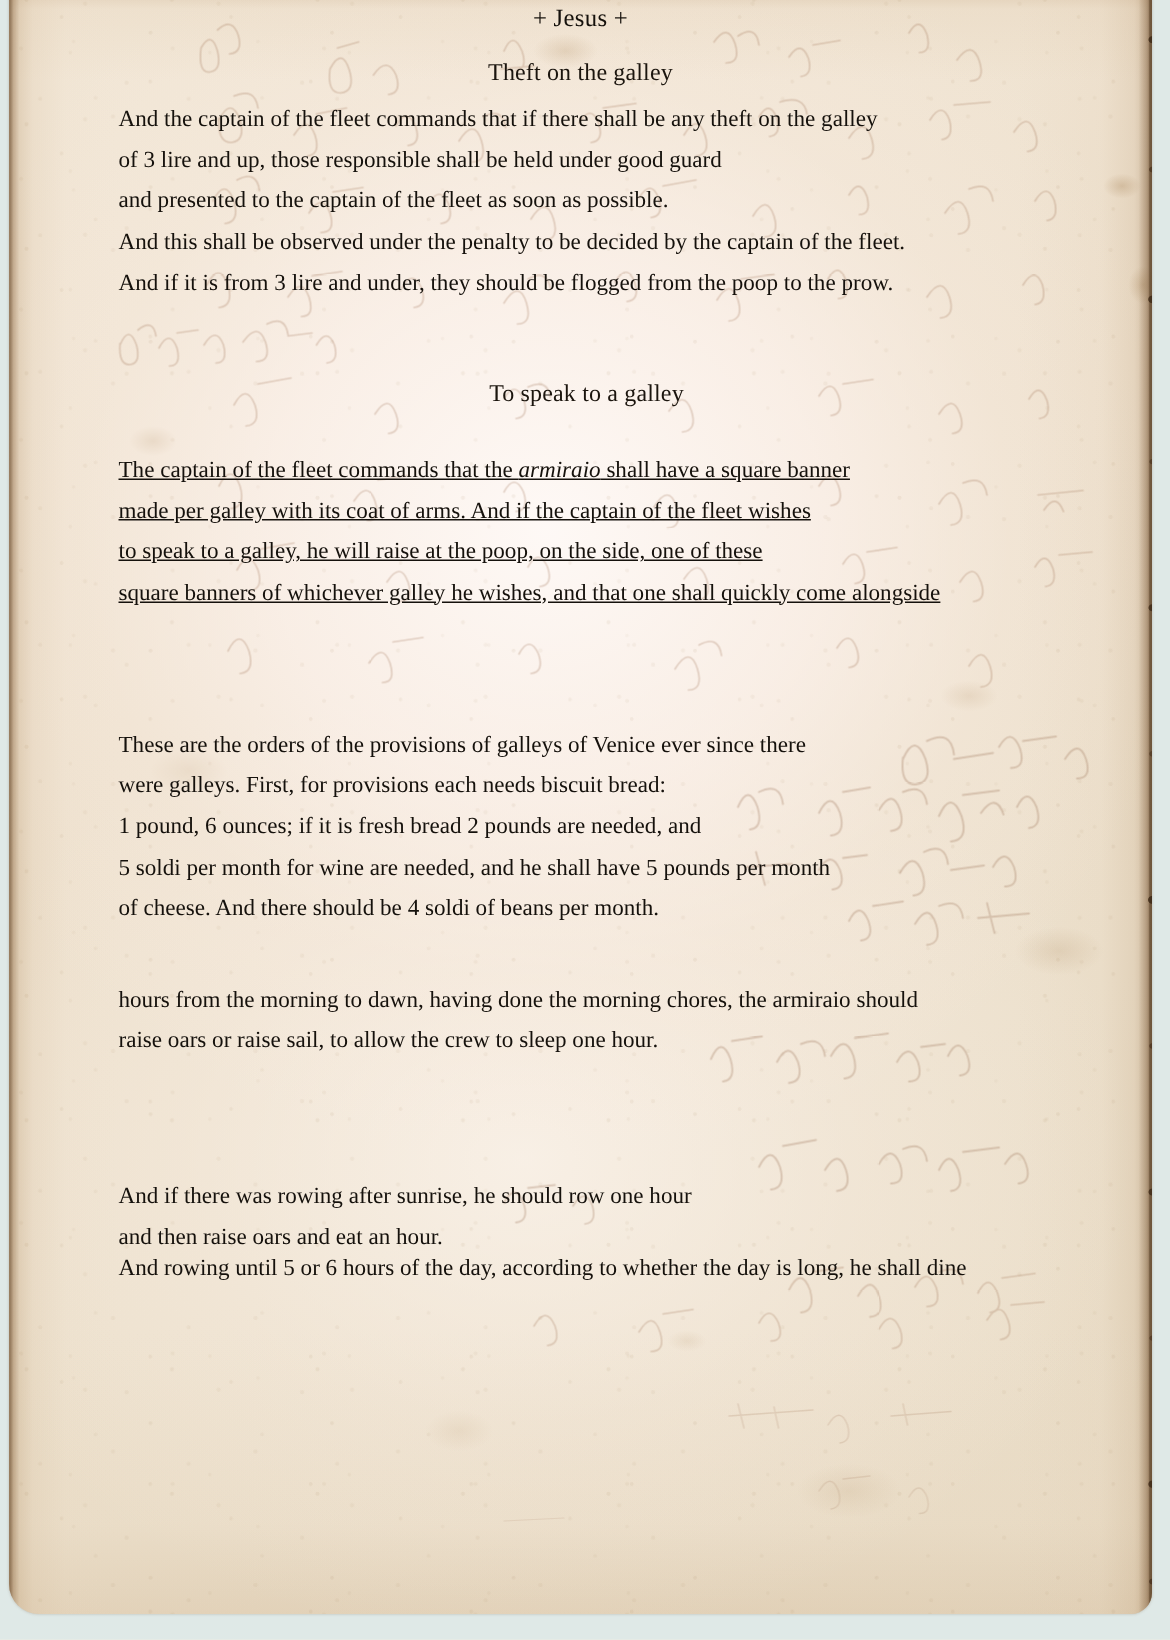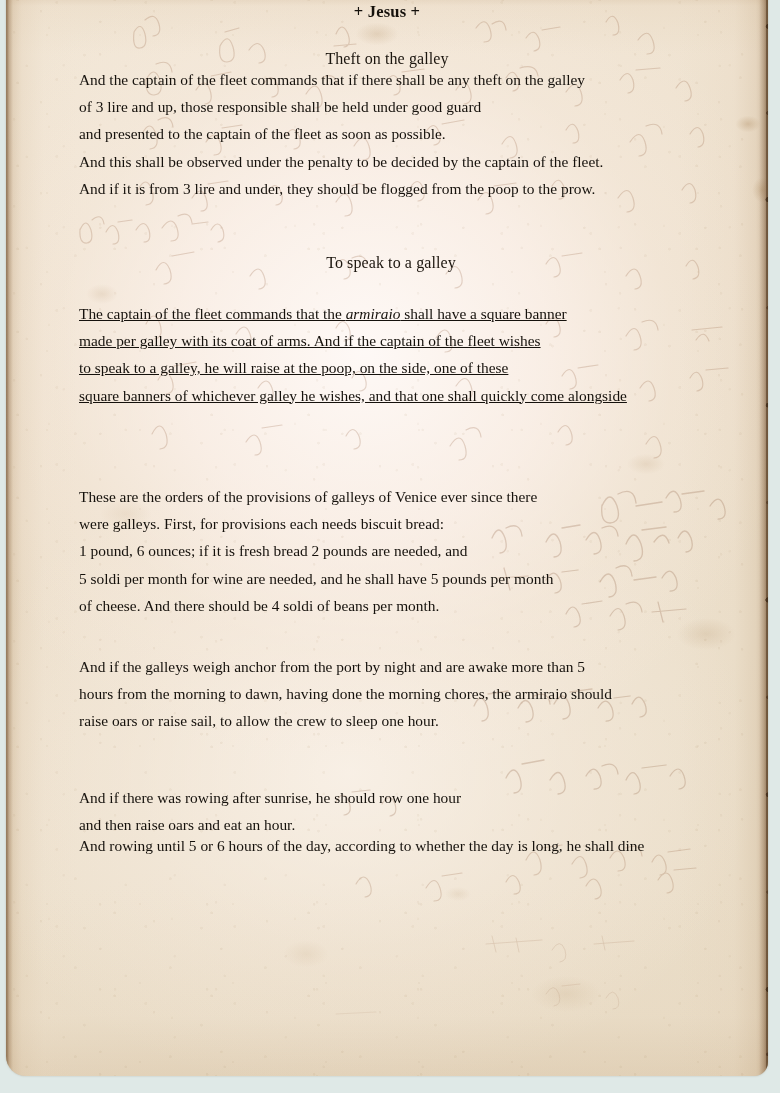--- a/index.html
+++ b/index.html
@@ -166,21 +166,21 @@
     position: absolute;
     inset: 0;
     padding: 0;
   }
 
   .doc-title {
     position: absolute;
     left: 0; right: 0;
     top: 8px;
     text-align: center;
-    font-weight: bold;
+    font-weight: normal;
     font-size: 16.5px;
     color: #15110c;
     letter-spacing: 0.2px;
   }
 
   .section-heading {
     position: absolute;
     left: 0; right: 0;
     text-align: center;
     font-size: 16px;
@@ -196,21 +196,21 @@
     font-size: 15.4px;
   }
   .para .ln {
     display: block;
     line-height: 27.2px;
     white-space: nowrap;
   }
   .para em { font-style: italic; }
 
   
-  #heading-theft      { top: 56px; }
+  #heading-theft      { top: 46px; }
   #para-theft         { top: 72px; }
   #heading-speak      { top: 260px; margin-left: 8px; }
   #para-speak         { top: 306px; text-decoration: underline; }
   #para-provisions    { top: 489px; }
   #para-anchor        { top: 659px; }
   #para-sunrise       { top: 766px; margin-top: 24px; }
   #para-rowing        { top: 838px; }
 </style>
 </head>
 <body>
@@ -381,21 +381,20 @@
 
       <div class="para" id="para-provisions">
         <span class="ln">These are the orders of the provisions of galleys of Venice ever since there</span>
         <span class="ln">were galleys. First, for provisions each needs biscuit bread:</span>
         <span class="ln">1 pound, 6 ounces; if it is fresh bread 2 pounds are needed, and</span>
         <span class="ln">5 soldi per month for wine are needed, and he shall have 5 pounds per month</span>
         <span class="ln">of cheese. And there should be 4 soldi of beans per month.</span>
       </div>
 
       <div class="para" id="para-anchor">
-        <span class="ln">And if the galleys weigh anchor from the port by night and are awake more than 5</span>
         <span class="ln">hours from the morning to dawn, having done the morning chores, the armiraio should</span>
         <span class="ln">raise oars or raise sail, to allow the crew to sleep one hour.</span>
       </div>
 
       <div class="para" id="para-sunrise">
         <span class="ln">And if there was rowing after sunrise, he should row one hour</span>
         <span class="ln">and then raise oars and eat an hour.</span>
       </div>
 
       <div class="para" id="para-rowing">

